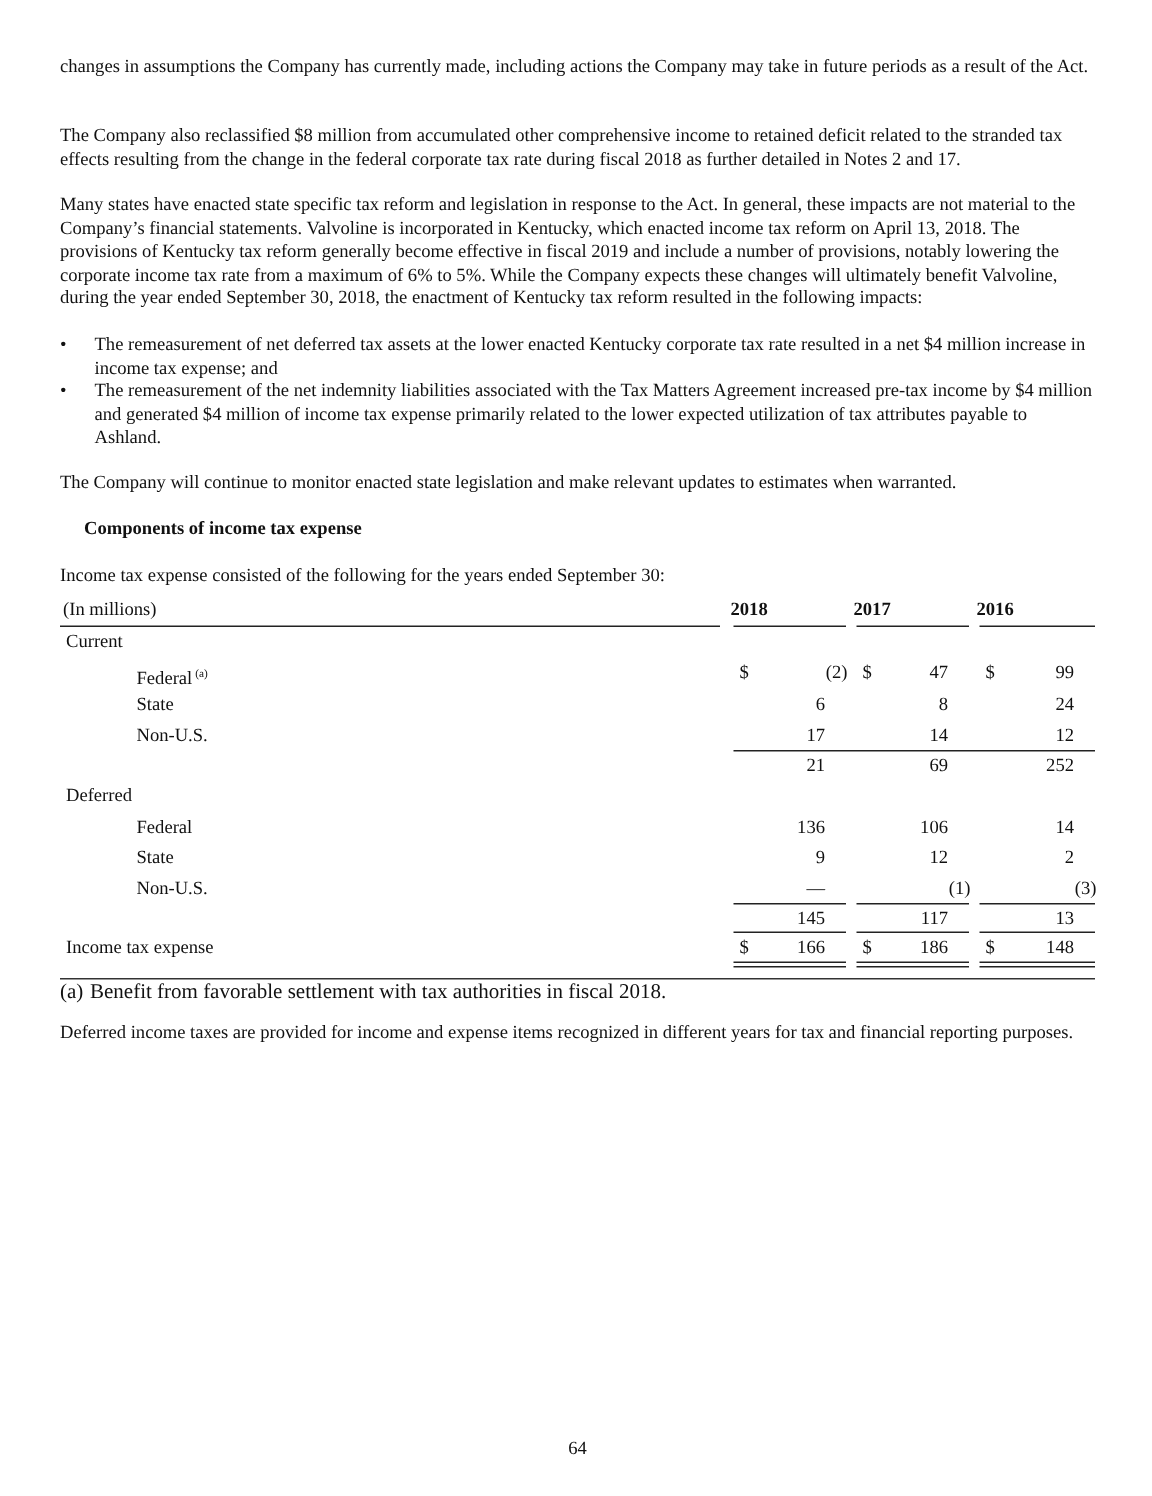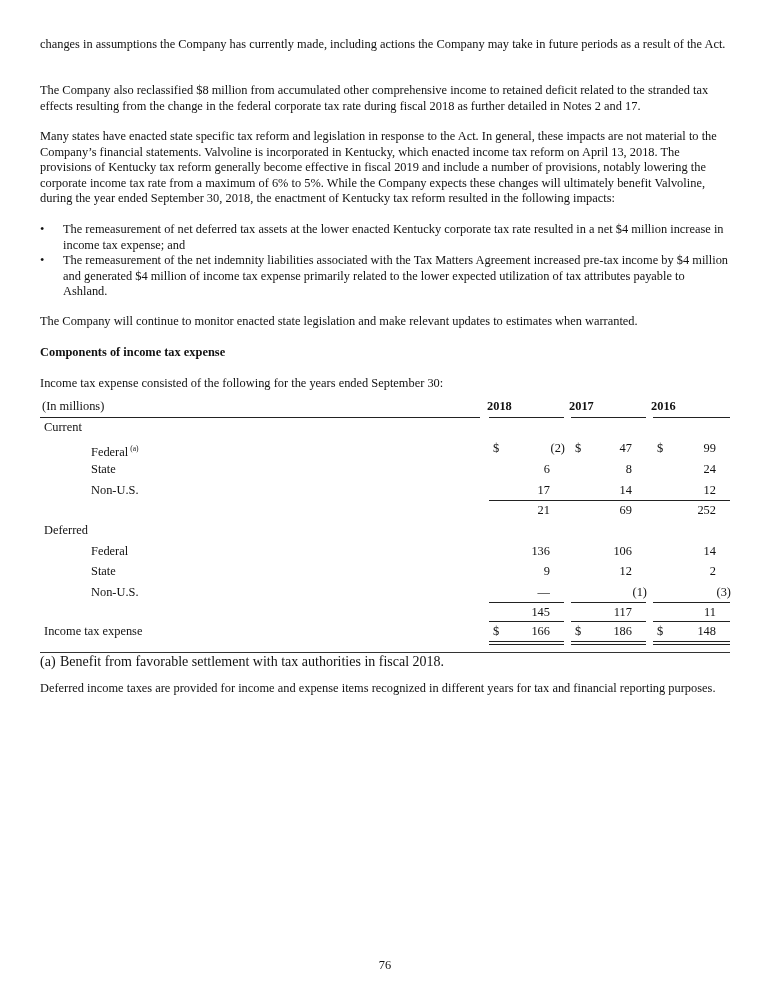--- a/index.html
+++ b/index.html
@@ -7,21 +7,21 @@
     width: 768px; height: 997px; position: relative; overflow: hidden;
     font-family: "Liberation Serif", "DejaVu Serif", serif;
     color: #111111; font-size: 12.4px; line-height: 15.6px;
   }
   .page { position: absolute; left: 40px; top: 0; width: 690px; }
   p { margin: 0; }
   .para { position: absolute; left: 0; width: 690px; }
   .bullets { position: absolute; left: 0; width: 690px; margin: 0; padding: 0; list-style: none; }
   .bullets li { position: relative; padding-left: 23px; }
   .bullets li .dot { position: absolute; left: 0; top: 0; }
-  .heading { position: absolute; left: 0; font-weight: bold; }
+  .heading { position: absolute; left: 16px; font-weight: bold; }
 
   
   .tbl { position: absolute; left: 0; top: 399px; width: 690px; }
   .row { position: absolute; left: 0; width: 690px; height: 16px; }
   .lbl { position: absolute; left: 4px; top: 0; white-space: nowrap; }
   .lbl.indent { left: 35px; margin-left: 16px; }
   .lbl sup { font-size: 7.5px; vertical-align: 5px; margin-left: 2px; }
   .cell { position: absolute; top: 0; height: 16px; }
   .c1 { left: 447px; width: 75px; }
   .c2 { left: 529px; width: 75px; }
@@ -177,21 +177,21 @@
     <div class="line" style="top:203px; left:531px; width:75px;"></div>
     <div class="line" style="top:203px; left:613px; width:77px;"></div>
     <div class="row" style="top:206px;">
       <span class="cell c1">
           <span class="num">145</span>
         </span>
       <span class="cell c2">
           <span class="num">117</span>
         </span>
       <span class="cell c3">
-          <span class="num">11</span>
+          <span class="num">13</span>
         </span>
     </div>
     <div class="line" style="top:222px; left:449px; width:75px;"></div>
     <div class="line" style="top:222px; left:531px; width:75px;"></div>
     <div class="line" style="top:222px; left:613px; width:77px;"></div>
 
     <div class="row" style="top:225px;">
       <span class="lbl">Income tax expense</span>
       <span class="cell c1">
           <span class="cur">$</span>
@@ -211,14 +211,14 @@
     <div class="dline" style="top:242px; left:613px; width:77px;"></div>
   </div>
 
   <div class="foot-rule" style="top:652px;"></div>
   <div class="footnote" style="top:656px;">
     <span class="mark">(a)</span><span>Benefit from favorable settlement with tax authorities in fiscal 2018.</span>
   </div>
 
   <p class="para" style="top:681px;">Deferred income taxes are provided for income and expense items recognized in different years for tax and financial reporting purposes.</p>
 
-  <div class="pagenum" style="top:958px;">76</div>
+  <div class="pagenum" style="top:958px;">64</div>
 </div>
 
 </body></html>

